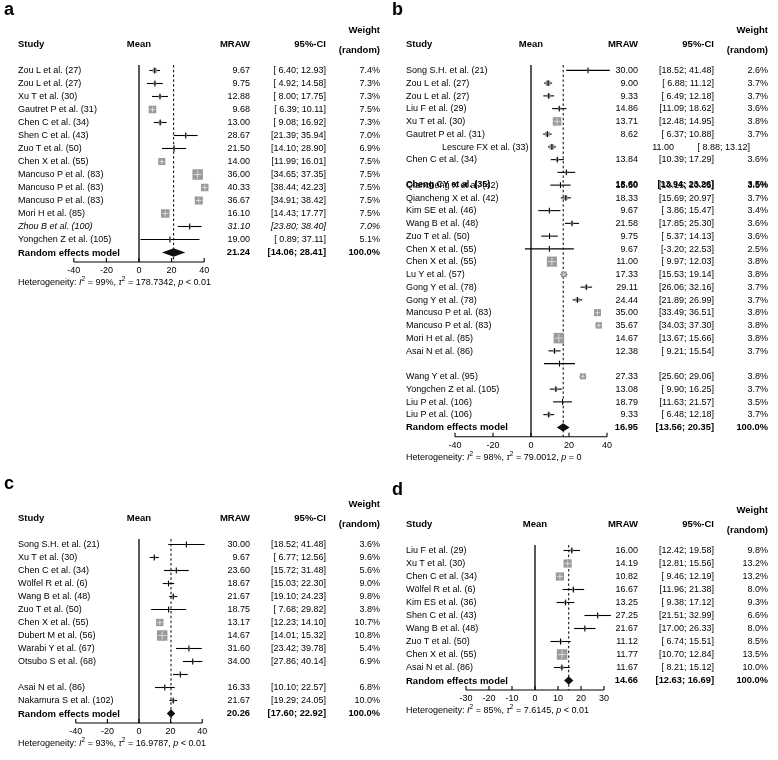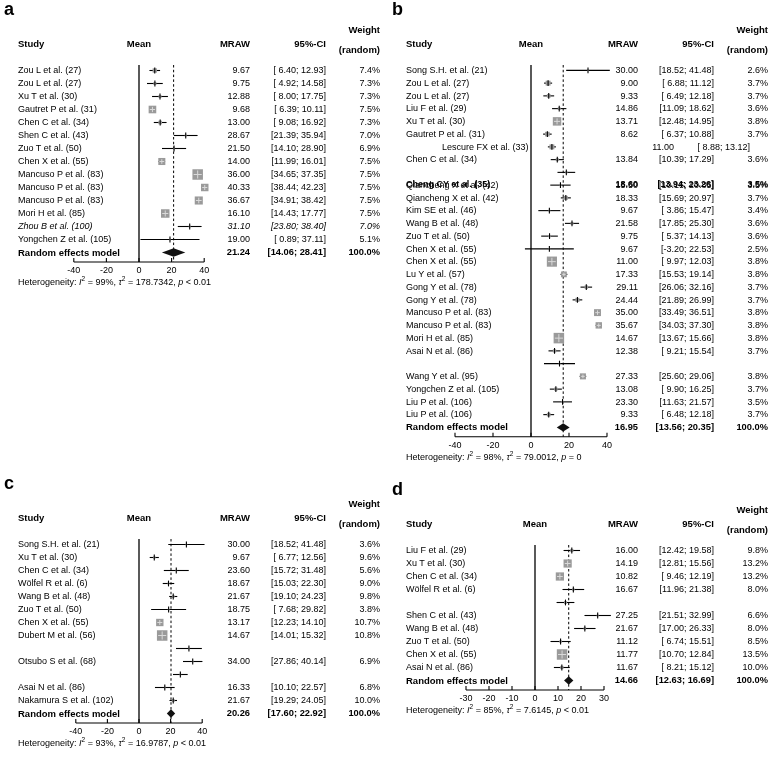--- a/index.html
+++ b/index.html
@@ -458,21 +458,21 @@
         <span class="c-weight">3.8%</span>
       </div>
       <div class="frow" style="top: 374.75px; height: 12.75px; line-height: 12.75px;">
         <span class="c-study">Yongchen Z et al. (105)</span>
         <span class="c-mraw">13.08</span>
         <span class="c-ci">[ 9.90; 16.25]</span>
         <span class="c-weight">3.7%</span>
       </div>
       <div class="frow" style="top: 387.5px; height: 12.75px; line-height: 12.75px;">
         <span class="c-study">Liu P et al. (106)</span>
-        <span class="c-mraw">23.30</span>
+        <span class="c-mraw">18.79</span>
         <span class="c-ci">[11.63; 21.57]</span>
         <span class="c-weight">3.5%</span>
       </div>
       <div class="frow" style="top: 400.25px; height: 12.75px; line-height: 12.75px;">
         <span class="c-study">Liu P et al. (106)</span>
         <span class="c-mraw">9.33</span>
         <span class="c-ci">[ 6.48; 12.18]</span>
         <span class="c-weight">3.7%</span>
       </div>
       <div class="frow pooled" style="top: 413px; height: 12.75px; line-height: 12.75px;">
@@ -590,20 +590,26 @@
         <span class="c-mraw">13.17</span>
         <span class="c-ci">[12.23; 14.10]</span>
         <span class="c-weight">10.7%</span>
       </div>
       <div class="frow" style="top: 147px; height: 13px; line-height: 13px;">
         <span class="c-study">Dubert M et al. (56)</span>
         <span class="c-mraw">14.67</span>
         <span class="c-ci">[14.01; 15.32]</span>
         <span class="c-weight">10.8%</span>
       </div>
+      <div class="frow" style="top: 160px; height: 13px; line-height: 13px;">
+        <span class="c-study">Warabi Y et al. (67)</span>
+        <span class="c-mraw">31.60</span>
+        <span class="c-ci">[23.42; 39.78]</span>
+        <span class="c-weight">5.4%</span>
+      </div>
       <div class="frow" style="top: 173px; height: 13px; line-height: 13px;">
         <span class="c-study">Otsubo S et al. (68)</span>
         <span class="c-mraw">34.00</span>
         <span class="c-ci">[27.86; 40.14]</span>
         <span class="c-weight">6.9%</span>
       </div>
       <div class="frow" style="top: 199px; height: 13px; line-height: 13px;">
         <span class="c-study">Asai N et al. (86)</span>
         <span class="c-mraw">16.33</span>
         <span class="c-ci">[10.10; 22.57]</span>
@@ -702,20 +708,26 @@
         <span class="c-mraw">10.82</span>
         <span class="c-ci">[ 9.46; 12.19]</span>
         <span class="c-weight">13.2%</span>
       </div>
       <div class="frow" style="top: 95px; height: 13px; line-height: 13px;">
         <span class="c-study">Wölfel R et al. (6)</span>
         <span class="c-mraw">16.67</span>
         <span class="c-ci">[11.96; 21.38]</span>
         <span class="c-weight">8.0%</span>
       </div>
+      <div class="frow" style="top: 108px; height: 13px; line-height: 13px;">
+        <span class="c-study">Kim ES et al. (36)</span>
+        <span class="c-mraw">13.25</span>
+        <span class="c-ci">[ 9.38; 17.12]</span>
+        <span class="c-weight">9.3%</span>
+      </div>
       <div class="frow" style="top: 121px; height: 13px; line-height: 13px;">
         <span class="c-study">Shen C et al. (43)</span>
         <span class="c-mraw">27.25</span>
         <span class="c-ci">[21.51; 32.99]</span>
         <span class="c-weight">6.6%</span>
       </div>
       <div class="frow" style="top: 134px; height: 13px; line-height: 13px;">
         <span class="c-study">Wang B et al. (48)</span>
         <span class="c-mraw">21.67</span>
         <span class="c-ci">[17.00; 26.33]</span>

